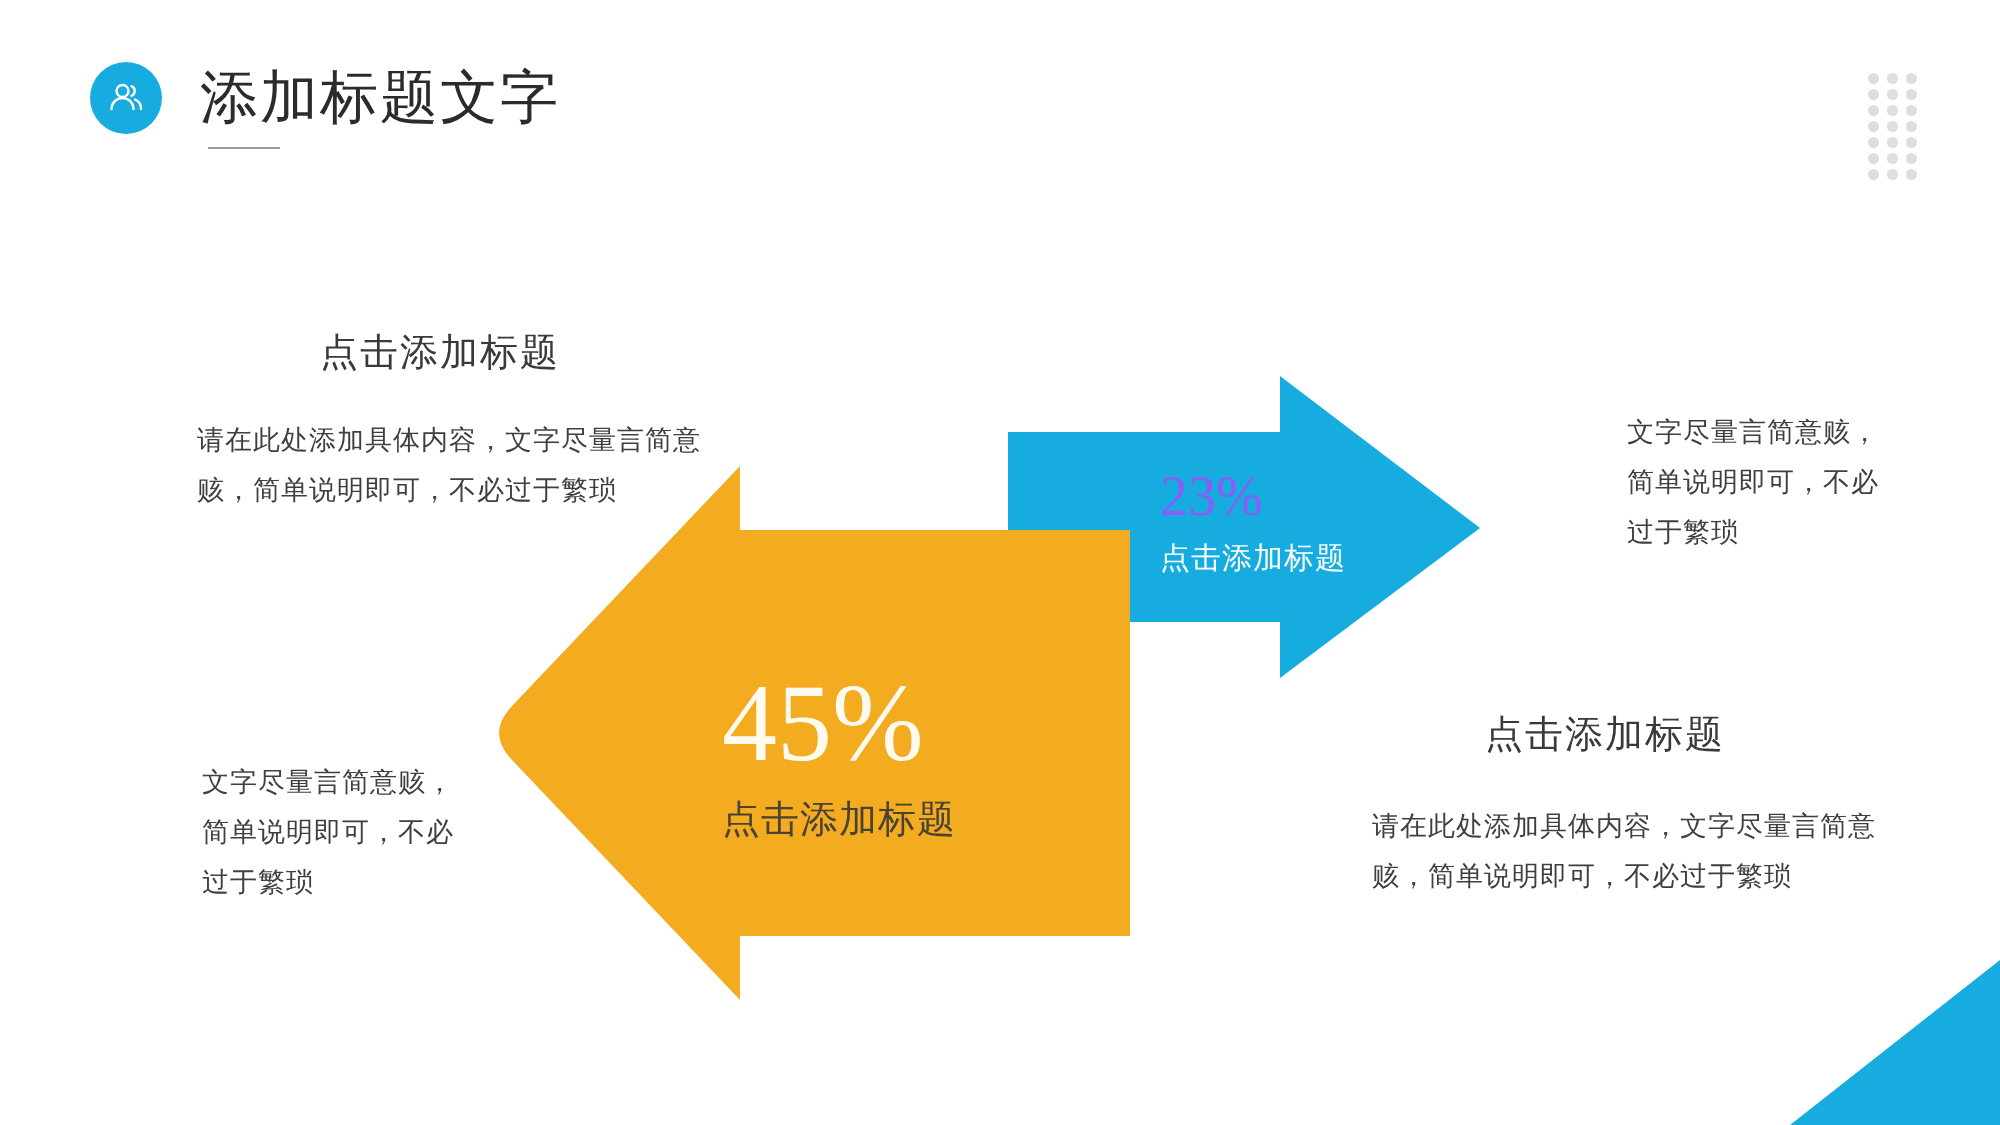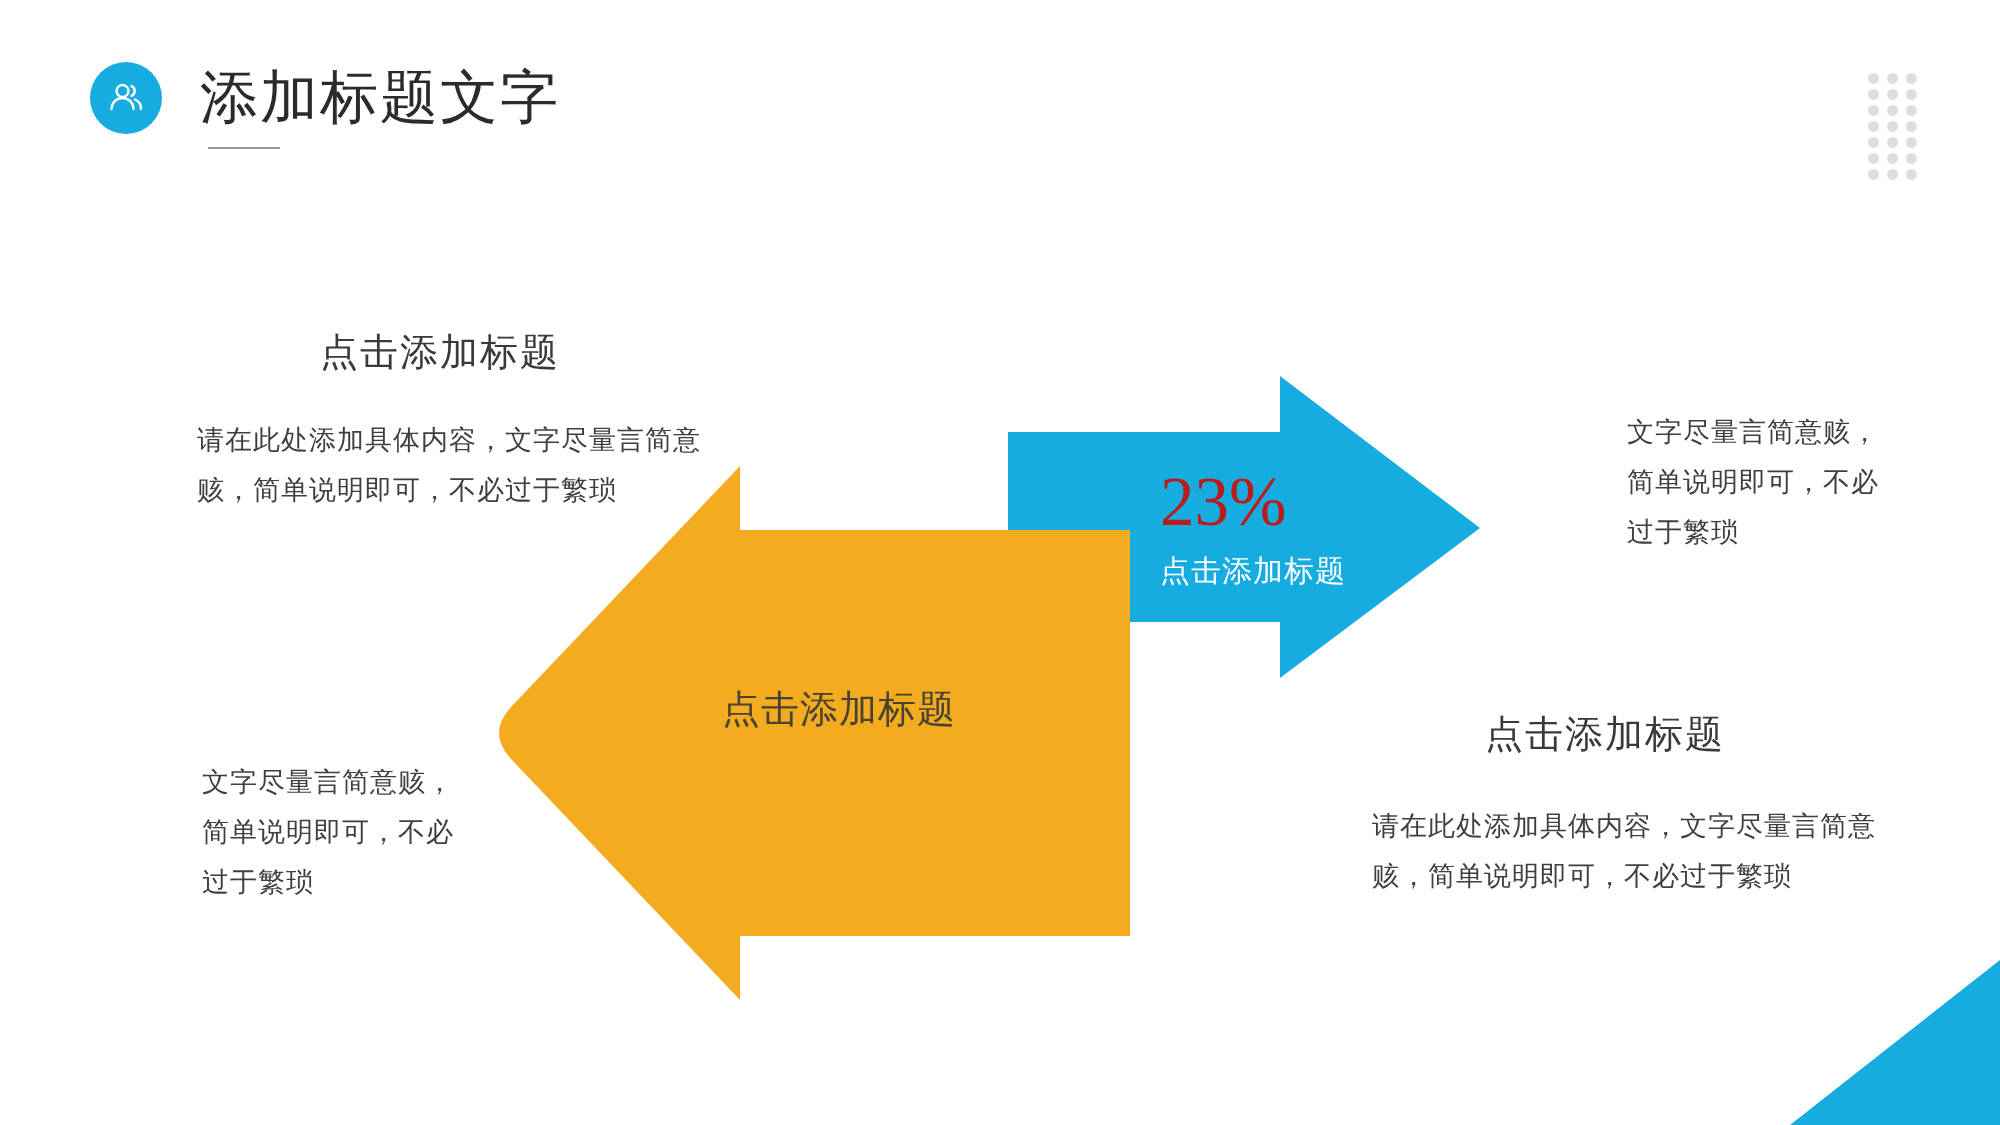--- a/index.html
+++ b/index.html
@@ -45,21 +45,21 @@
     width:210px; height:165px;
     background:#16ACE0;
     clip-path:polygon(100% 0, 100% 100%, 0 100%);
   }
 
   
   .arrow-layer { position:absolute; left:0; top:0; width:2000px; height:1125px; }
 
   .arrow-label { position:absolute; text-align:left; }
   .pct {
-    font-size:69px; line-height:1; color:#b91c1c;
+    font-size:56px; line-height:1; color:#8b5cf6;
     font-family:"Liberation Serif","DejaVu Serif",serif;
   }
   .pct-orange { font-size:110px; color:#FEFAEE; }
   .arrow-sub {
     font-size:30px; color:#ffffff; margin-top:14px; letter-spacing:1px;
   }
   .arrow-sub-dark { font-size:38px; color:#4a4332; margin-top:16px; }
 
   .blue-label { left:1160px; top:468px; }
   .orange-label { left:722px; top:668px; }
@@ -140,20 +140,21 @@
              L 512,760 Q 486,733 512,706
              L 740,466 L 740,530 L 1130,530 Z" fill="#F3AB1F"></path>
   </svg>
 
   <div class="arrow-label blue-label">
     <div class="pct">23%</div>
     <div class="arrow-sub">点击添加标题</div>
   </div>
 
   <div class="arrow-label orange-label">
+    <div class="pct pct-orange">45%</div>
     <div class="arrow-sub arrow-sub-dark">点击添加标题</div>
   </div>
 
   <div class="block-tl">
     <div class="txt-head">点击添加标题</div>
     <div class="txt-body">请在此处添加具体内容，文字尽量言简意赅，简单说明即可，不必过于繁琐</div>
   </div>
 
   <div class="block-bl">
     <div class="txt-body">文字尽量言简意赅，简单说明即可，不必过于繁琐</div>

